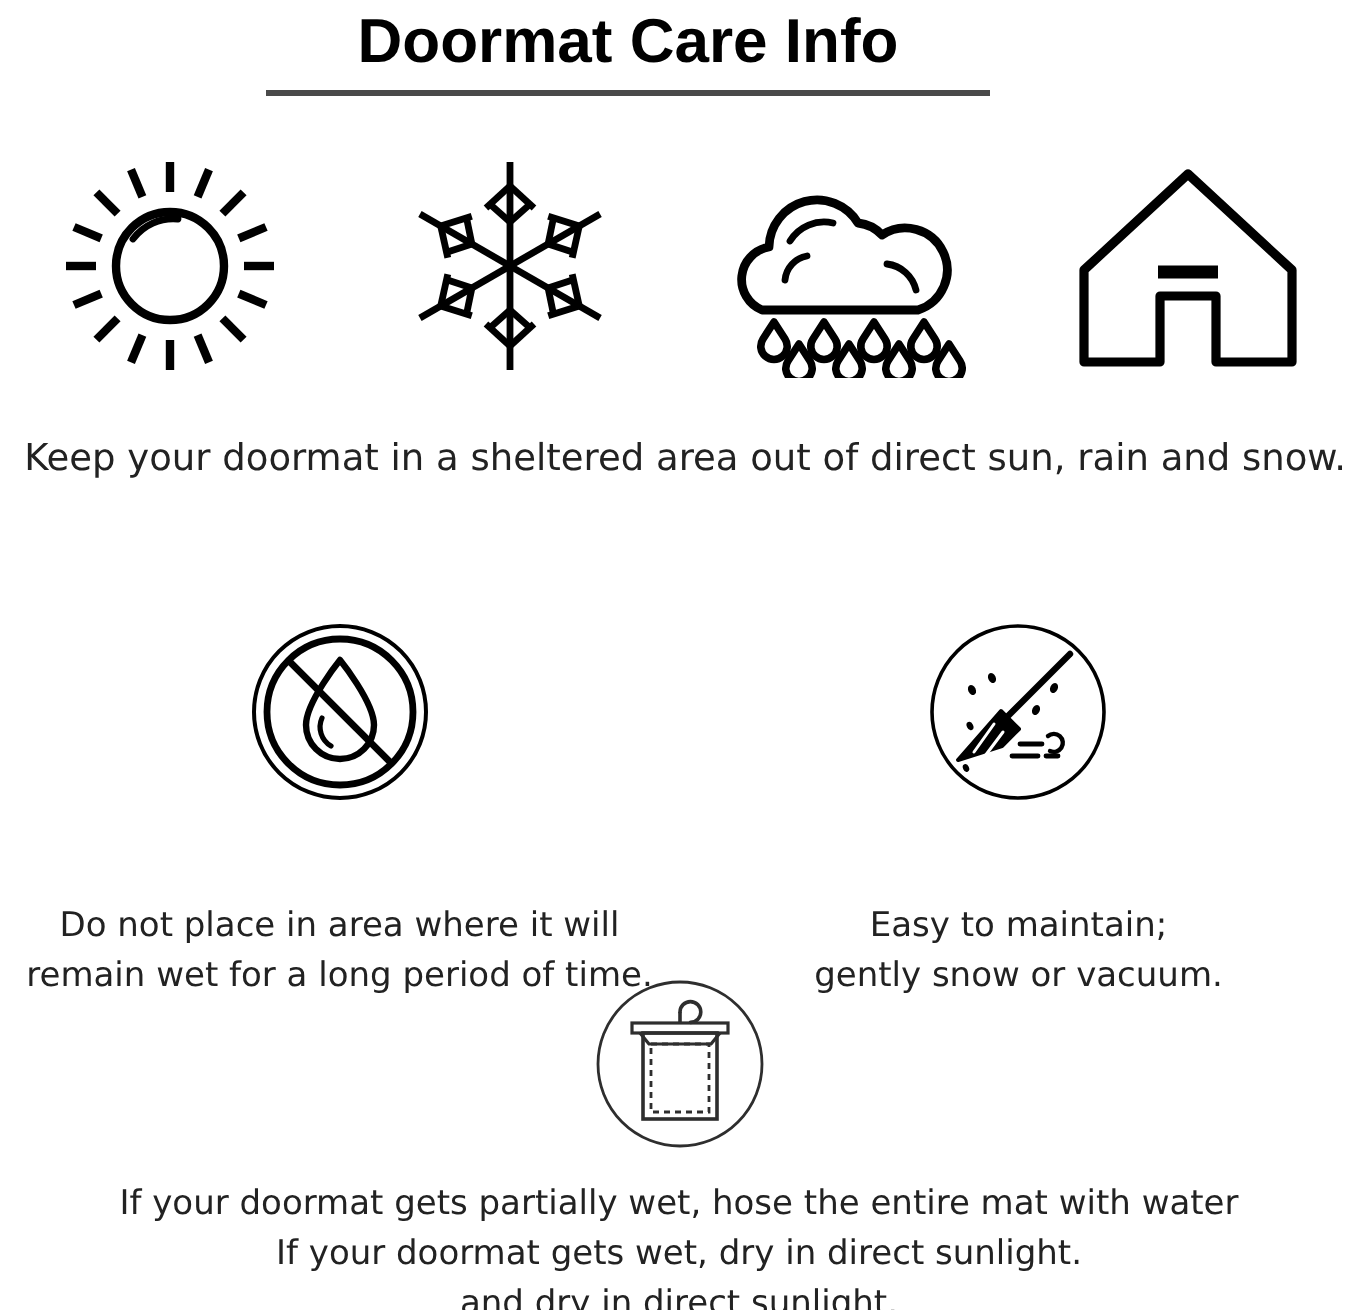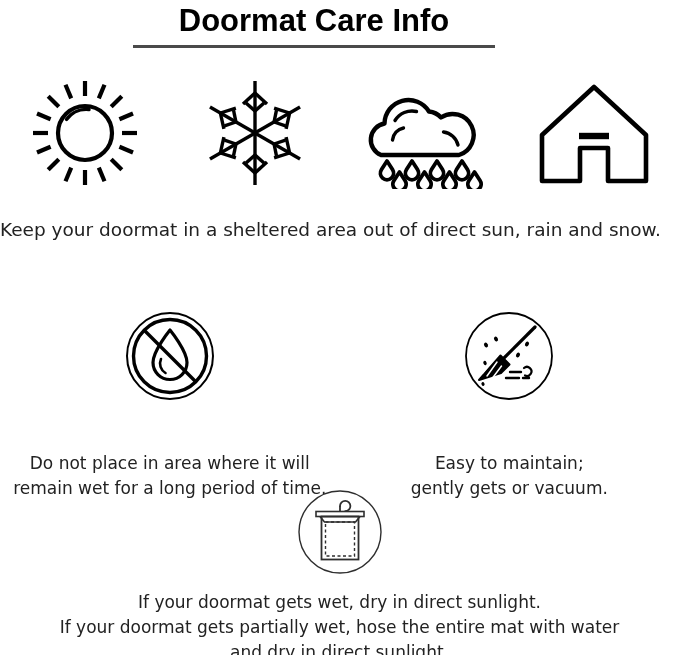--- a/index.html
+++ b/index.html
@@ -58,21 +58,21 @@
     justify-content: center;
     height: 125px;
   }
 
   
   .intro {
     position: absolute;
     left: 0;
     top: 216px;
     width: 673px;
-    text-align: left;
+    text-align: right;
   }
   .intro .line {
     font-size: 18.5px;
     line-height: 28px;
     white-space: nowrap;
     color: #222222;
   }
 
   
   .pair-row {
@@ -286,38 +286,38 @@
           <ellipse cx="33" cy="29" rx="1.9" ry="2.6" transform="rotate(-25 33 29)"></ellipse>
           <ellipse cx="64" cy="34" rx="1.9" ry="2.6" transform="rotate(25 64 34)"></ellipse>
           <ellipse cx="55" cy="45" rx="1.9" ry="2.6" transform="rotate(25 55 45)"></ellipse>
           <ellipse cx="22" cy="53" rx="1.6" ry="2.2" transform="rotate(-25 22 53)"></ellipse>
           <ellipse cx="20" cy="74" rx="1.5" ry="2" transform="rotate(-25 20 74)"></ellipse>
         </g>
       </svg>
     </span>
     <div class="caption">
       <div>Easy to maintain;</div>
-      <div>gently gets or vacuum.</div>
+      <div>gently snow or vacuum.</div>
     </div>
   </div>
 
 </div>
 
 <div class="bottom-block">
   <span>
     <svg width="88" height="88" viewBox="0 0 88 88">
       <g stroke="#2e2e2e" fill="none">
         <circle cx="44" cy="44" r="41" stroke-width="1.4"></circle>
         <path d="M44 18 a5.2 5.2 0 1 1 5.2 5.2" stroke-width="1.8" stroke-linecap="round"></path>
         <line x1="44" y1="18" x2="44" y2="23.5" stroke-width="1.8"></line>
         <rect x="20" y="23.5" width="48" height="5" stroke-width="1.6"></rect>
         <path d="M24 28.5 L28.5 34 L59.5 34 L64 28.5" stroke-width="1.6" stroke-linejoin="round"></path>
         <rect x="25.5" y="28.5" width="37" height="43" stroke-width="1.8"></rect>
         <rect x="29.5" y="34" width="29" height="34" stroke-width="1.4" stroke-dasharray="3 2.5"></rect>
       </g>
     </svg>
   </span>
   <div class="bottom-caption">
+    <div class="line">If your doormat gets partially wet, hose the entire mat with water</div>
     <div class="line">If your doormat gets wet, dry in direct sunlight.</div>
-    <div class="line">If your doormat gets partially wet, hose the entire mat with water</div>
     <div class="line">and dry in direct sunlight.</div>
   </div>
 </div>
 
 </body></html>

